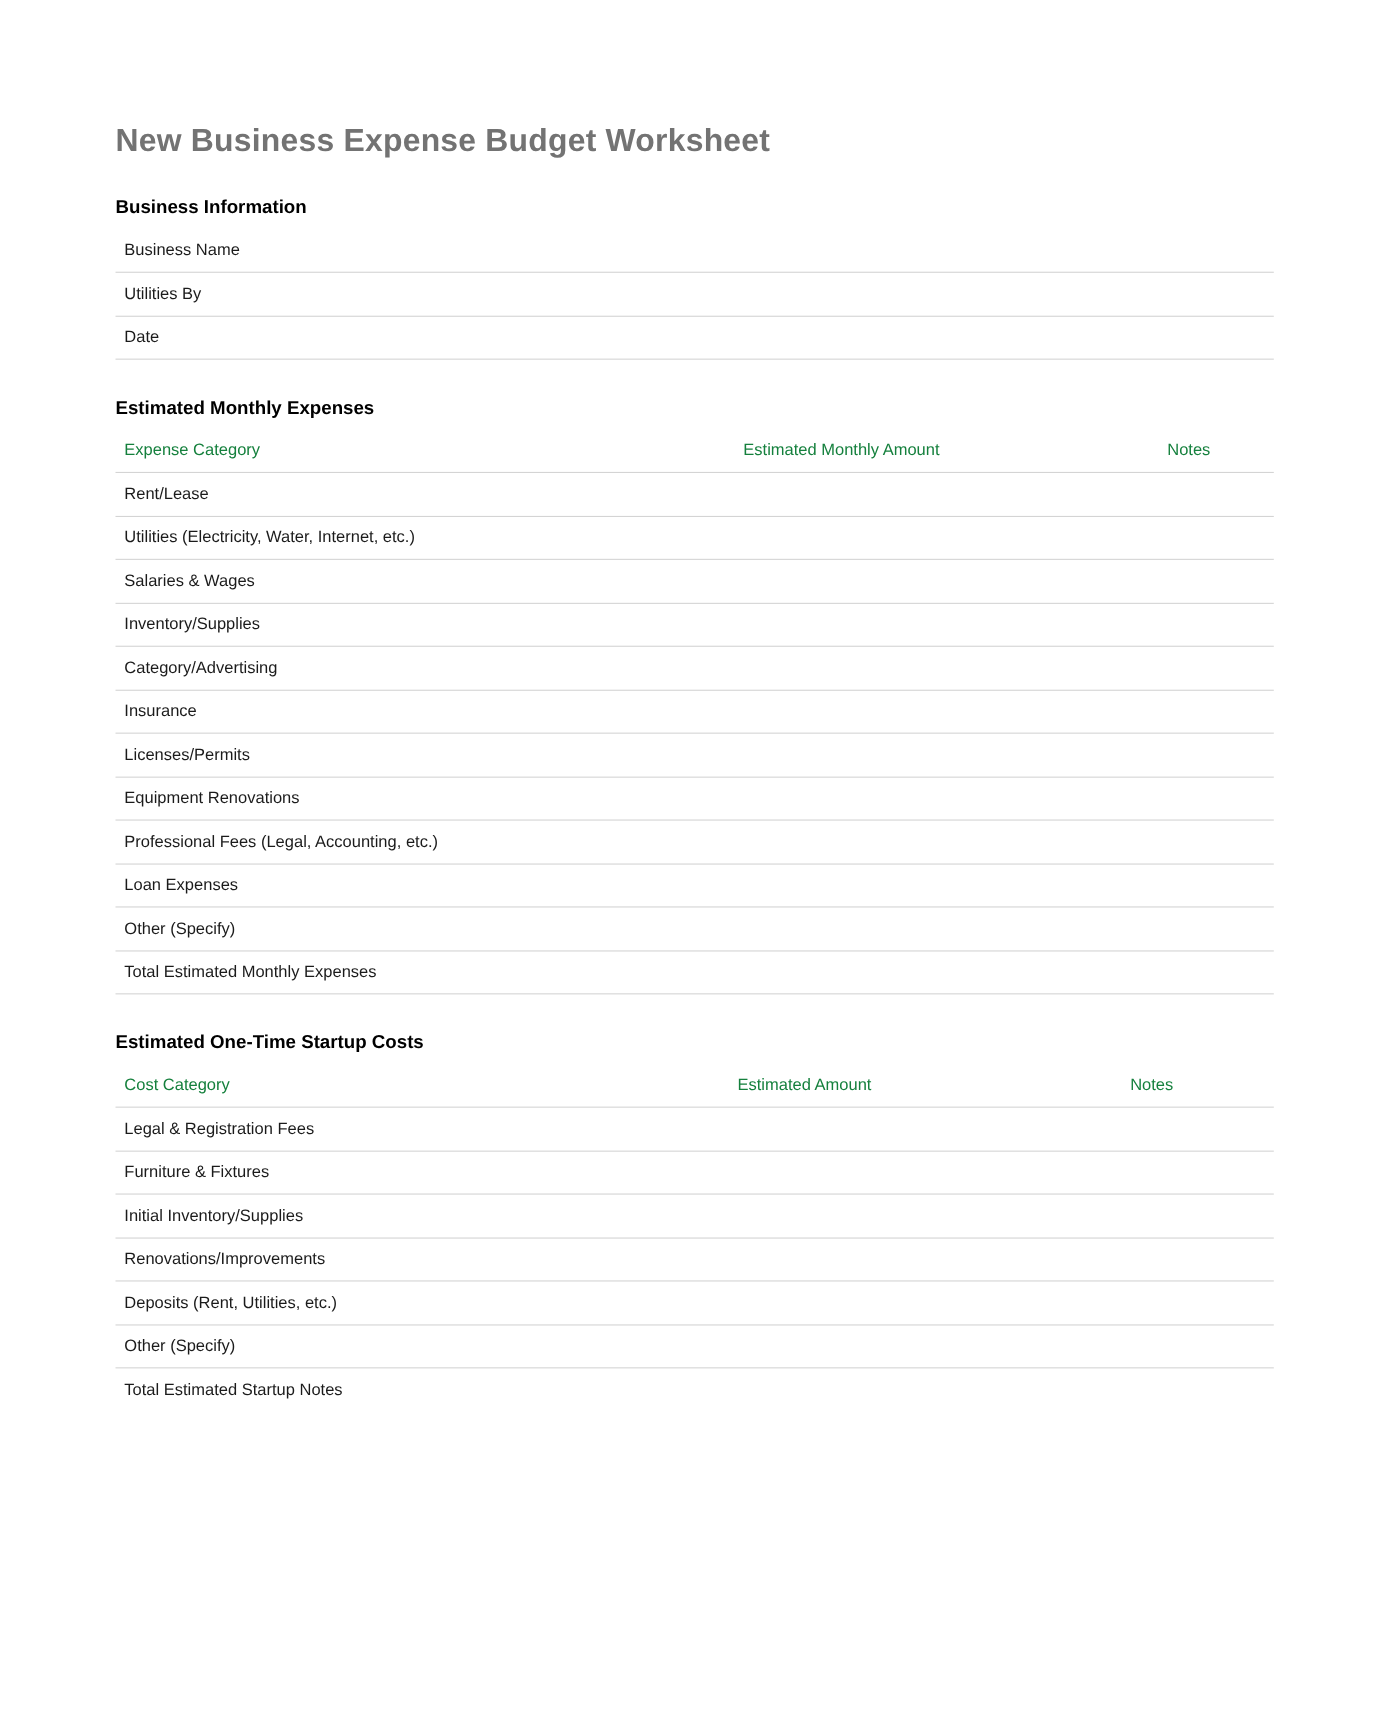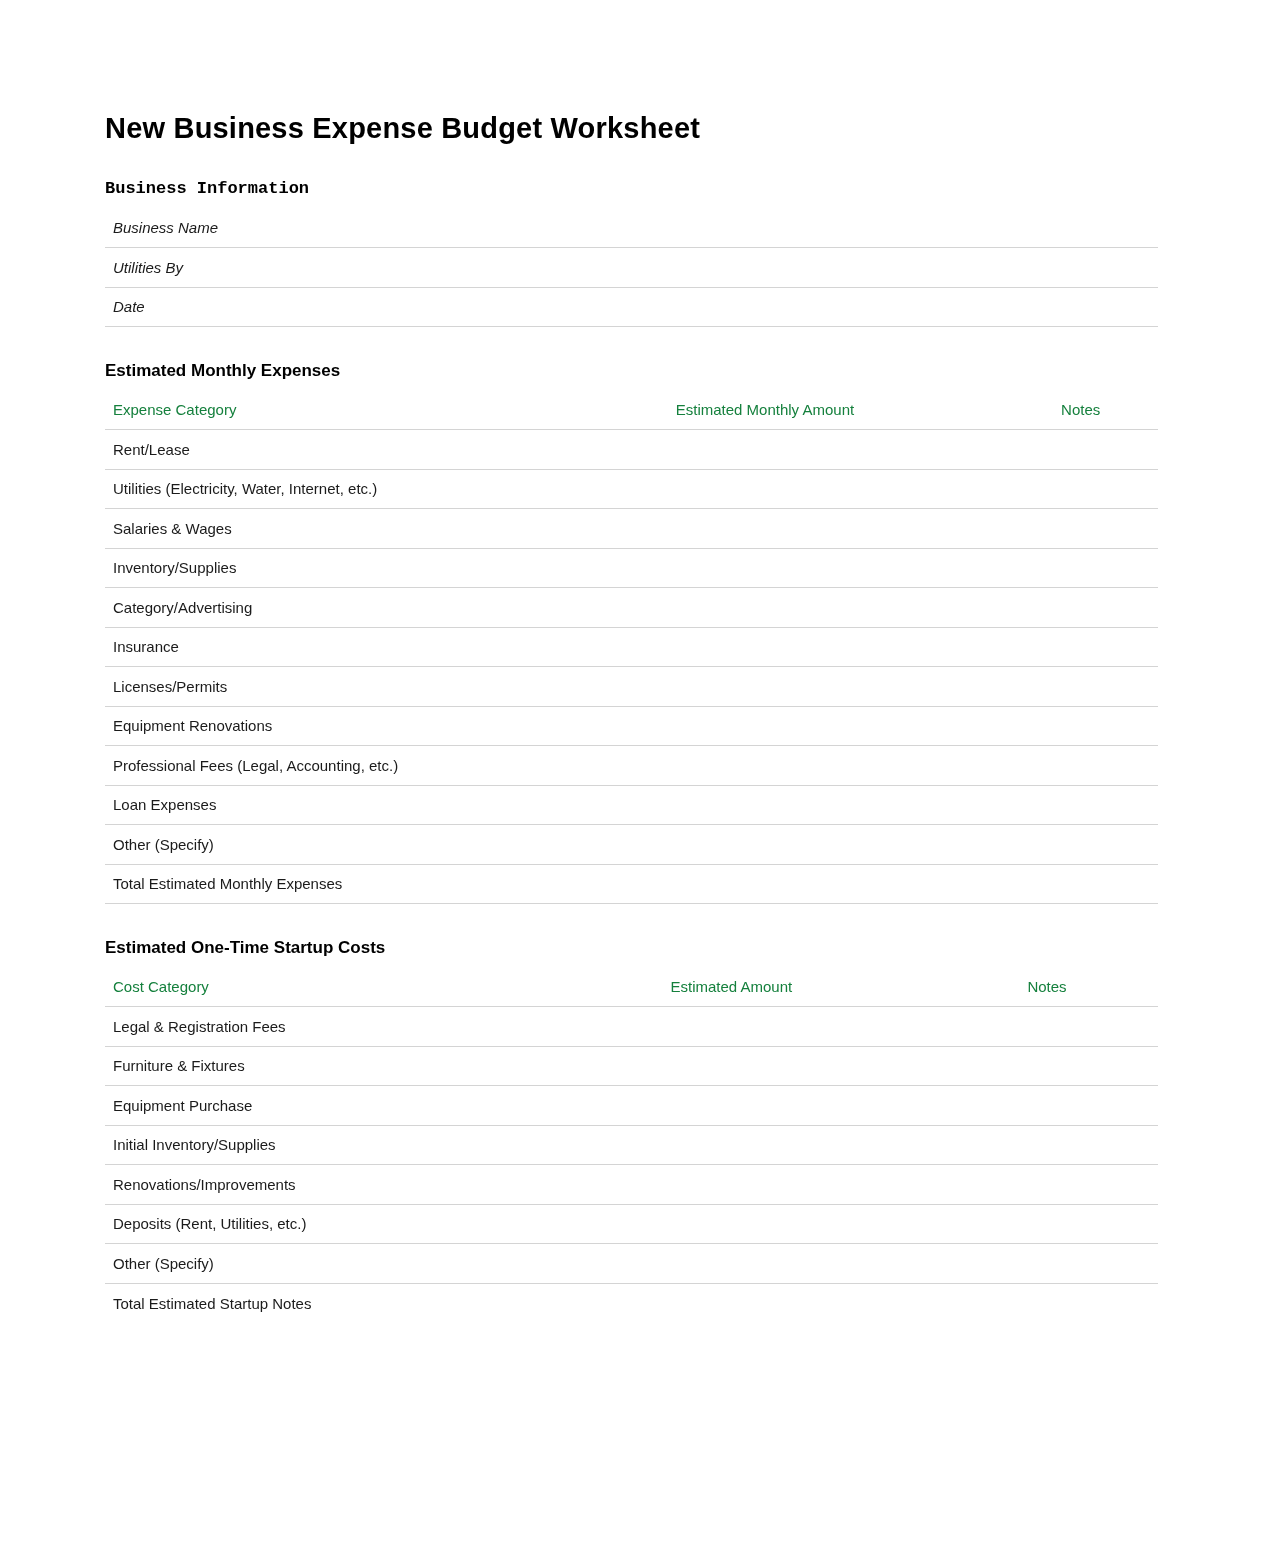--- a/index.html
+++ b/index.html
@@ -10,48 +10,48 @@
     color: #1b1b1b;
   }
   body {
     width: 1263px;
     min-height: 1563px;
     padding: 112px 105px 60px 105px;
   }
   .doc-title {
     font-size: 29px;
     font-weight: bold;
-    color: #000000;
+    color: #737373;
     line-height: 1.15;
     margin: 0 0 34px 0;
     letter-spacing: 0.2px;
   }
   .section-heading {
     font-size: 17px;
     font-weight: bold;
     color: #000000;
     line-height: 1.2;
     margin: 34px 0 9px 0;
   }
-  .section-heading.first { margin-top: 0; font-family: Liberation Mono, monospace; }
+  .section-heading.first { margin-top: 0; }
   .tbl { width: 100%; }
   .row {
     display: grid;
     align-items: center;
     height: 39.5px;
     border-bottom: 1px solid #d4d4d4;
     font-size: 15px;
   }
   .row .cell {
     overflow: hidden;
     white-space: nowrap;
   }
   .row .cell:first-child { padding-left: 8px; }
   
-  .t0 .row { grid-template-columns: 100%; font-style: italic; }
+  .t0 .row { grid-template-columns: 100%; }
   
   .t1 .row { grid-template-columns: 54.2% 36.6% 9.2%; }
   
   .t2 .row { grid-template-columns: 53.7% 33.9% 12.4%; }
   .t2 .tbody .row:last-child { border-bottom: none; }
   .head .cell { color: #15803d; }
 </style>
 </head>
 <body>
 
@@ -179,25 +179,20 @@
             <div class="cell"></div>
             <div class="cell"></div>
           </div>
 
           <div class="row">
             <div class="cell">Furniture &amp; Fixtures</div>
             <div class="cell"></div>
             <div class="cell"></div>
           </div>
 
-          <div class="row">
-            <div class="cell">Equipment Purchase</div>
-            <div class="cell"></div>
-            <div class="cell"></div>
-          </div>
 
           <div class="row">
             <div class="cell">Initial Inventory/Supplies</div>
             <div class="cell"></div>
             <div class="cell"></div>
           </div>
 
           <div class="row">
             <div class="cell">Renovations/Improvements</div>
             <div class="cell"></div>

